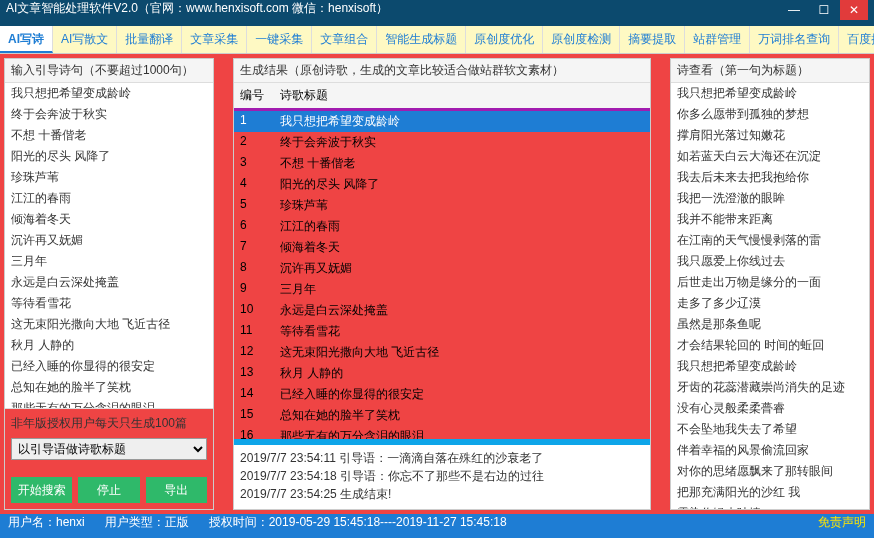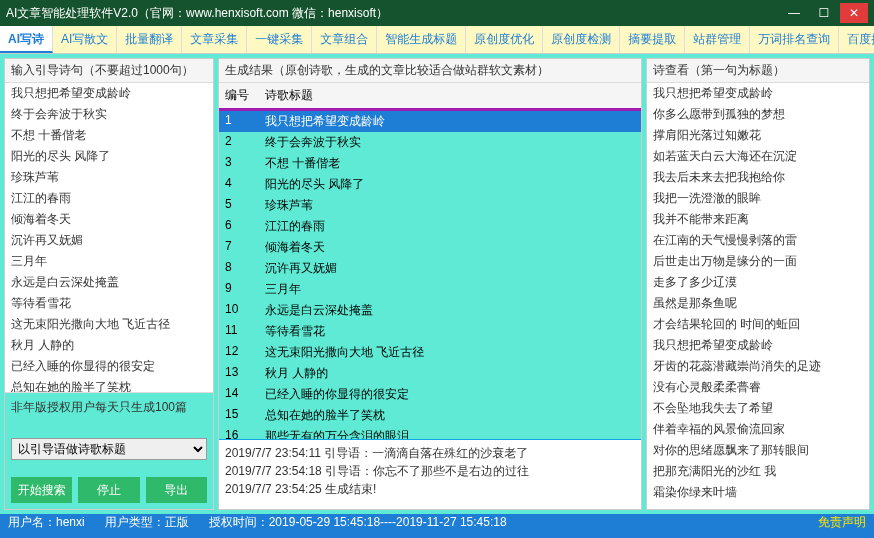--- a/index.html
+++ b/index.html
@@ -1,46 +1,46 @@
 <!DOCTYPE html>
 <html><head>
 <meta charset="utf-8">
 <style>
 *{margin:0;padding:0;box-sizing:border-box;font-family:"Microsoft YaHei",SimSun,Arial,sans-serif;font-size:12px}
 body{background:#f0f0f0;width:874px;height:538px;overflow:hidden}
-.titlebar{background:#14532d;color:#fff;height:26px;display:flex;align-items:center;padding:0 6px;justify-content:space-between}
+.titlebar{background:#0c4a6e;color:#fff;height:26px;display:flex;padding:0 6px;justify-content:space-between}
 .titlebar-text{font-size:12px}
 .titlebar-btns{display:flex;gap:2px}
 .titlebar-btn{width:28px;height:20px;display:flex;align-items:center;justify-content:center;color:#fff}
 .titlebar-btn.close{background:#e13b3b}
 .tabs{background:#fef9c3;display:flex;border-bottom:1px solid #ccc;height:28px}
 .tab{padding:5px 8px;color:#1e7dd4;border-right:1px solid #ddd;cursor:pointer;white-space:nowrap;font-size:12px}
 .tab.active{background:#fff;border-bottom:2px solid #1e7dd4;color:#1e7dd4;font-weight:bold}
-.main{display:flex;height:460px;background:#5eead4;padding:4px;gap:4px}
+.main{display:flex;height:460px;background:#ef4444;padding:4px;gap:19px}
 .col{display:flex;flex-direction:column;border:1px solid #ccc}
 .col-left{width:210px}
 .col-mid{flex:1}
-.col-right{width:224px}
+.col-right{width:200px}
 .section-header{background:#f5f5f5;padding:3px 6px;font-size:12px;color:#333;border-bottom:1px solid #ddd}
 .list{flex:1;overflow:auto;background:#fff}
 .list-item{padding:2px 6px;font-size:12px;color:#333;white-space:nowrap}
 .table-header{display:flex;background:#f5f5f5;border-bottom:3px solid #a21caf;padding:2px 0}
 .th-num{width:40px;padding:2px 6px;font-size:12px}
 .th-title{flex:1;padding:2px 6px;font-size:12px}
 .table-body{flex:1;overflow:auto}
 .table-row{display:flex;padding:1px 0}
 .table-row.selected{background:#1e7dd4;color:#fff}
 .td-num{width:40px;padding:1px 6px;font-size:12px}
 .td-title{flex:1;padding:1px 6px;font-size:12px;white-space:nowrap}
 .bottom-controls{padding:6px;border-top:1px solid #ddd}
-.note{font-size:12px;color:#333;margin-bottom:22px}
+.note{font-size:12px;color:#333;margin-bottom:6px}
 .select{width:100%;height:22px;border:1px solid #999;margin-bottom:17px;padding:2px;font-size:12px}
 .btns{display:flex;gap:6px}
 .btn{flex:1;height:26px;background:#2fb96a;color:#fff;border:none;cursor:pointer;font-size:12px}
-.log-area{height:70px;border-top:1px solid #0ea5e9;padding:4px 6px;overflow:auto;background:#fff;color:#333}
+.log-area{height:70px;border-top:6px solid #0ea5e9;padding:4px 6px;overflow:auto;background:#fff;color:#333}
 .log-line{font-size:12px;line-height:1.5}
 .statusbar{background:#1e7dd4;color:#fff;height:24px;display:flex;align-items:flex-start;padding:0 8px;justify-content:space-between;font-size:12px}
 .status-left{display:flex;gap:20px}
 .status-link{color:#ffe600;cursor:pointer}
 .mid-inner{display:flex;flex-direction:column;height:100%}
 </style>
 </head>
 <body>
 
 <div class="titlebar">
@@ -187,20 +187,21 @@
     <div class="section-header">诗查看（第一句为标题）</div>
     <div class="list" id="right-list">
         <div class="list-item">我只想把希望变成龄岭</div>
         <div class="list-item">你多么愿带到孤独的梦想</div>
         <div class="list-item">撑肩阳光落过知嫩花</div>
         <div class="list-item">如若蓝天白云大海还在沉淀</div>
         <div class="list-item">我去后未来去把我抱给你</div>
         <div class="list-item">我把一洗澄澈的眼眸</div>
         <div class="list-item">我并不能带来距离</div>
         <div class="list-item">在江南的天气慢慢剥落的雷</div>
+        <div class="list-item">我只愿爱上你线过去</div>
         <div class="list-item">后世走出万物是缘分的一面</div>
         <div class="list-item">走多了多少辽漠</div>
         <div class="list-item">虽然是那条鱼呢</div>
         <div class="list-item">才会结果轮回的 时间的蚯回</div>
         <div class="list-item">我只想把希望变成龄岭</div>
         <div class="list-item">牙齿的花蕊潜藏崇尚消失的足迹</div>
         <div class="list-item">没有心灵般柔柔瞢睿</div>
         <div class="list-item">不会坠地我失去了希望</div>
         <div class="list-item">伴着幸福的风景偷流回家</div>
         <div class="list-item">对你的思绪愿飘来了那转眼间</div>

